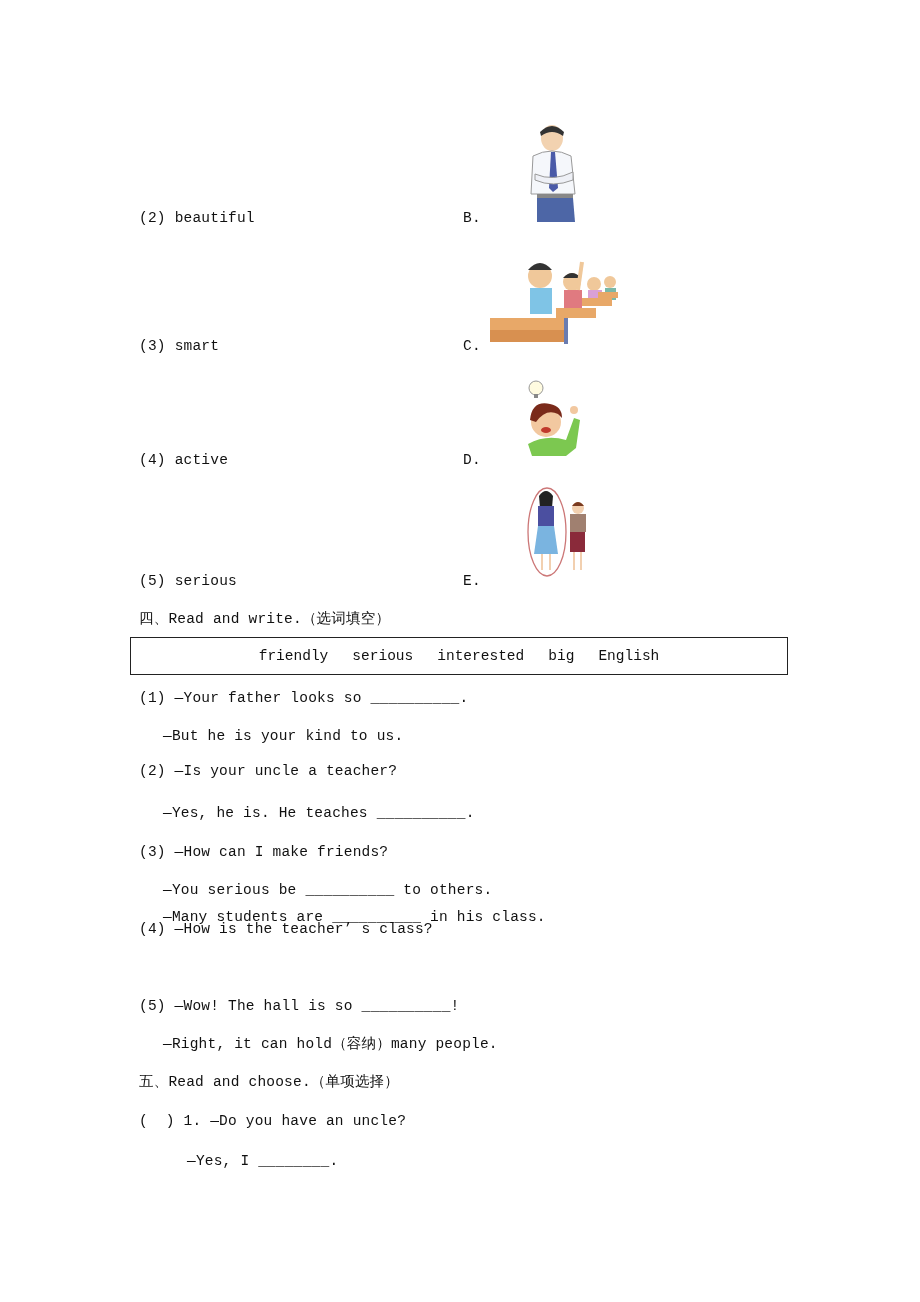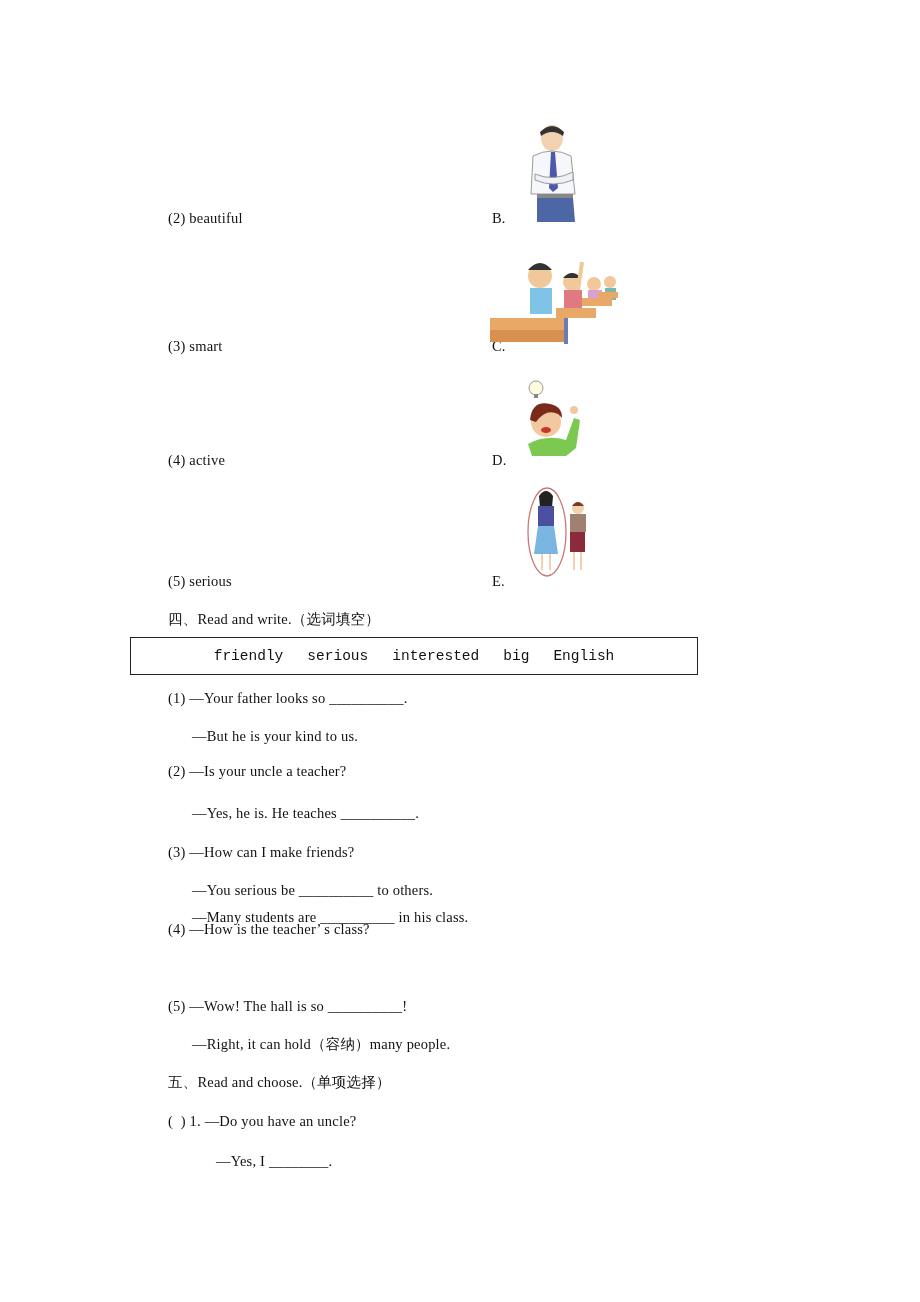--- a/index.html
+++ b/index.html
@@ -1,21 +1,21 @@
 <!DOCTYPE html>
 <html><head>
   <meta charset="utf-8">
   <style>
     html, body { margin: 0; padding: 0; background: #ffffff; }
     body { width: 920px; height: 1302px; position: relative; overflow: hidden;
       font-family: "DejaVu Serif", "Liberation Serif", serif; color: #111; }
     .t { position: absolute; font-size: 14.5px; white-space: pre; line-height: 18px;
-      font-family: Liberation Serif, serif; letter-spacing: 0.2px; margin-left: 29px; }
+      font-family: Liberation Mono, monospace; letter-spacing: 0.2px; }
     .pic { position: absolute; }
-    .wordbox { position: absolute; left: 130px; top: 637px; width: 568px; height: 38px;
+    .wordbox { position: absolute; left: 130px; top: 637px; width: 658px; height: 38px;
       border: 1.5px solid #222; box-sizing: border-box; display: flex; align-items: center; justify-content: center; }
     .wordbox .w { font-family: "Liberation Mono", "DejaVu Sans Mono", monospace; font-size: 14.5px; margin: 0 12px; }
   </style>
 </head>
 <body>
 
 <div class="t" style="left:139px;top:209px;"><span>(2)</span> <span>beautiful</span></div>
 <div class="t" style="left:463px;top:209px;">B.</div>
 <svg class="pic" style="left:525px;top:122px;" width="56" height="102">
   <ellipse cx="27" cy="16" rx="11" ry="13" fill="#f2d2b0"></ellipse>

